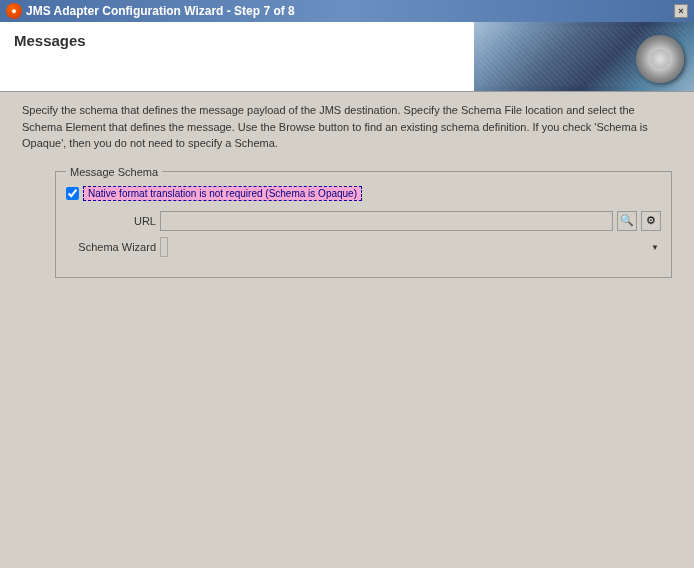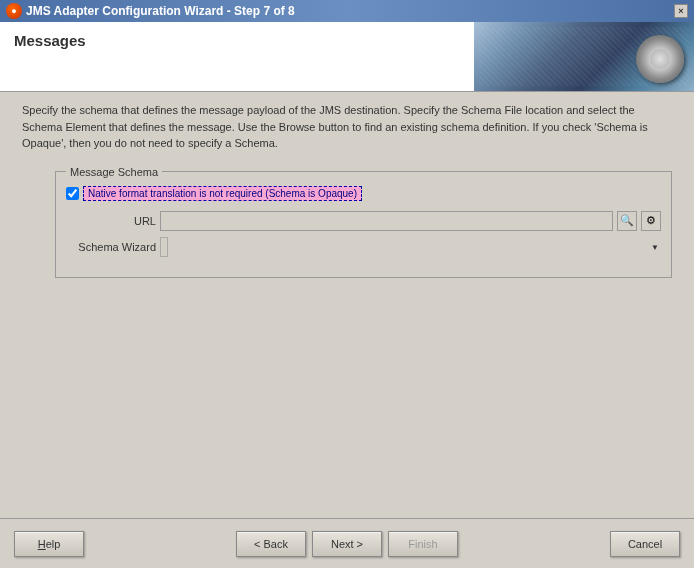--- a/index.html
+++ b/index.html
@@ -358,29 +358,14 @@
           </div>
         </div>
       </div>
 
     </fieldset>
 
     <div class="bottom-spacer"></div>
 
   </div>
 
-  <div class="footer">
-    <div class="footer-left">
-      <button class="btn">
-        <span class="btn-underline">H</span><span>elp</span>
-      </button>
-    </div>
-    <div class="footer-center">
-      <button class="btn">&lt; Back</button>
-      <button class="btn">Next &gt;</button>
-      <button class="btn" disabled="">Finish</button>
-    </div>
-    <div class="footer-right">
-      <button class="btn">Cancel</button>
-    </div>
-  </div>
 
 </div>
 
 </body></html>

